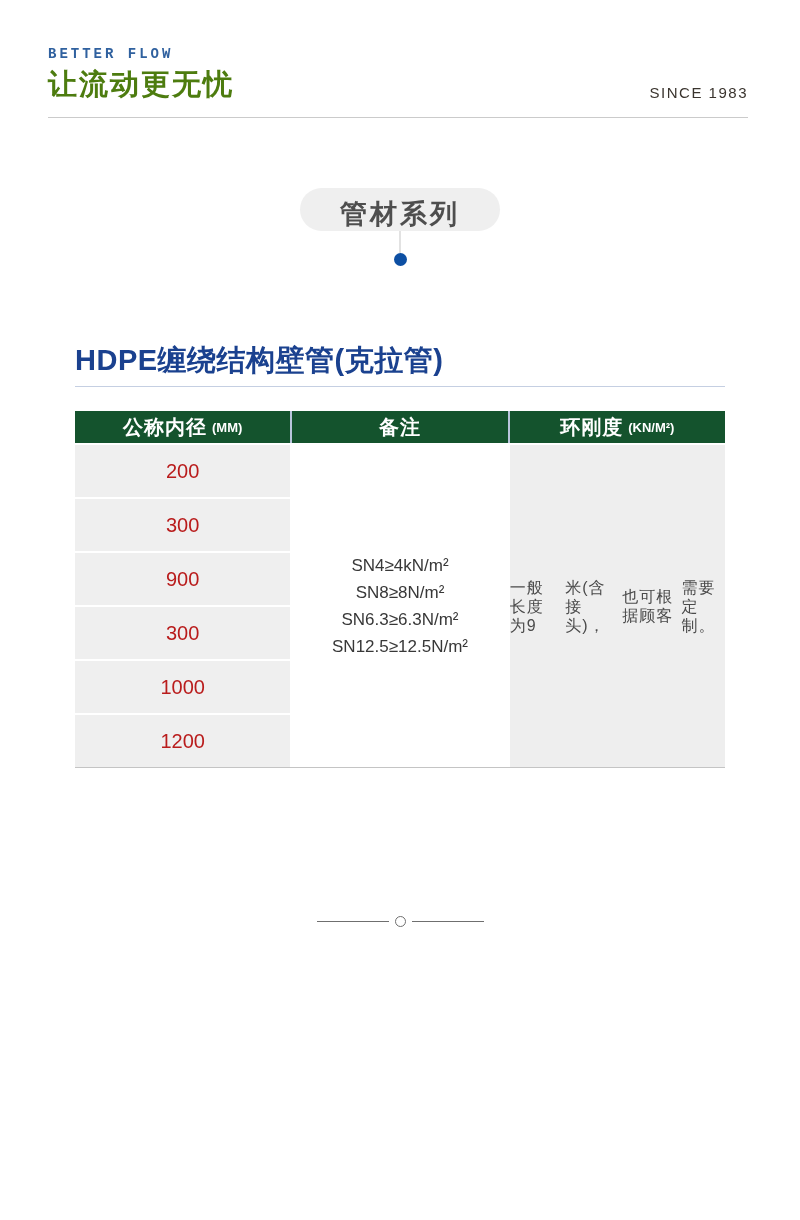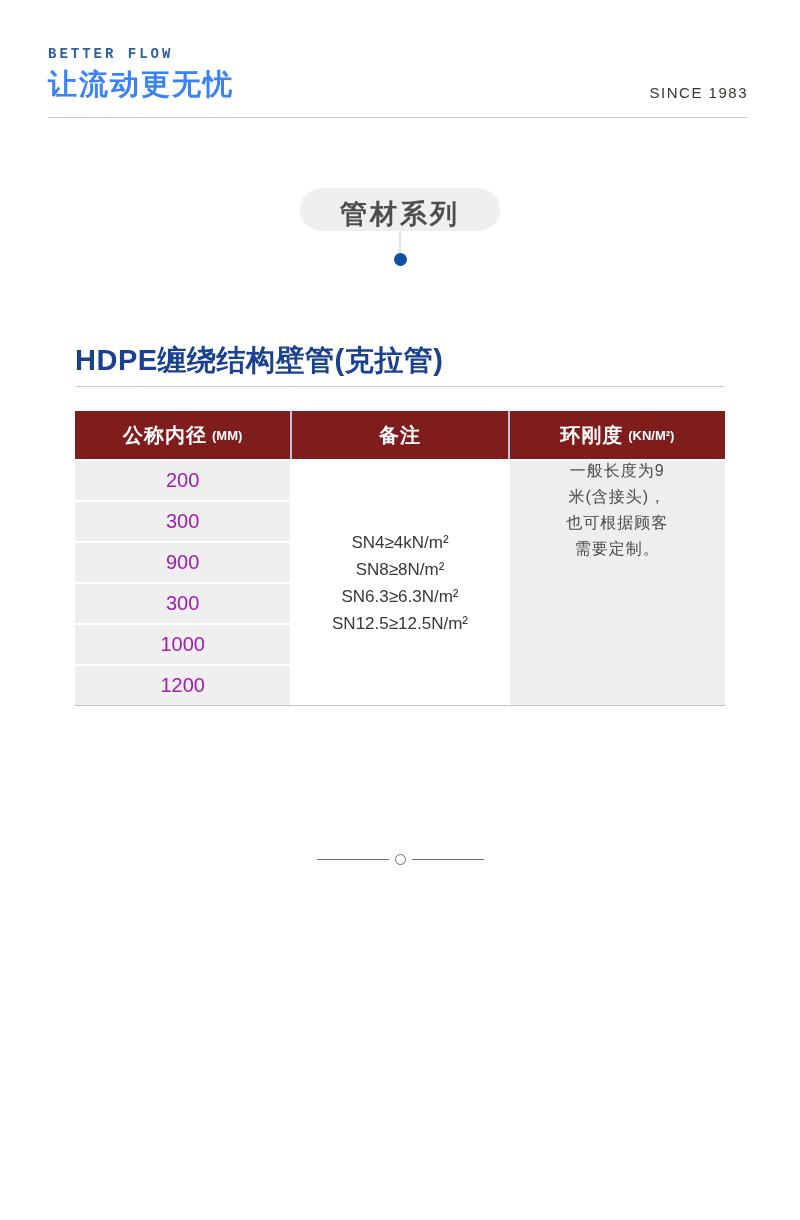--- a/index.html
+++ b/index.html
@@ -15,21 +15,21 @@
   .topbar {
     margin: 46px 52px 0 48px;
     display: flex; justify-content: space-between; align-items: flex-end;
   }
   .brand-en {
     font-size: 14px; font-weight: bold; color: #30619f;
     letter-spacing: 3px;
     font-family: Liberation Mono, monospace;
   }
   .brand-zh {
-    font-size: 29px; font-weight: bold; color: #3b82f6;
+    font-size: 29px; font-weight: bold; color: #4d7c0f;
     letter-spacing: 2px; margin-top: 3px;
   }
   .since {
     font-size: 15px; color: #3a342e; letter-spacing: 1.5px; padding-bottom: 4px;
   }
   .top-divider { margin: 12px 52px 0 48px; border-top: 1px solid #cbcbcb; }
 
   
   .title-block { text-align: center; margin-top: 38px; }
   .title-zh {
@@ -56,40 +56,40 @@
   .product-heading {
     margin-top: 78px; font-size: 29px; font-weight: bold; color: #1a418f;
     letter-spacing: 0.5px; line-height: 1.15;
   }
   .heading-rule { margin-top: 9px; border-top: 1px solid #c5cfe2; }
 
   
   .spec-table { margin-top: 24px; border-bottom: 1px solid #c4c4c4; }
   .thead { display: flex; gap: 2px; background: #b9c5dc; }
   .th {
-    flex: 1; height: 48px; background: #7f1d1d; color: #ffffff;
+    flex: 1; height: 32px; background: #14532d; color: #ffffff;
     display: flex; align-items: center; justify-content: center; gap: 5px;
   }
   .th-label { font-size: 20px; font-weight: bold; letter-spacing: 1px; }
   .th-unit { font-size: 13px; font-weight: bold; }
   .tbody { display: flex; gap: 2px; margin-top: 2px; }
   .col { flex: 1; }
   .col-dia { display: flex; flex-direction: column; gap: 2px; }
   .dia-row {
-    height: 39px; background: #efefef;
+    height: 52px; background: #efefef;
     display: flex; align-items: center; justify-content: center;
-    font-size: 20px; color: #a21caf;
+    font-size: 20px; color: #b91c1c;
   }
   .col-sn {
     background: #ffffff; display: flex; flex-direction: column;
     align-items: center; justify-content: center; gap: 9px;
   }
   .sn-line { font-size: 17px; color: #383838; line-height: 18px; }
   .col-remark {
-    background: #eeeeee; display: flex; flex-direction: column;
+    background: #eeeeee; display: flex; flex-direction: row;
     align-items: center; justify-content: flex-start; gap: 7px;
   }
   .remark-line { font-size: 16px; color: #4a4a4a; line-height: 19px; letter-spacing: 1px; }
 
   
   .end-divider {
     margin-top: 148px; display: flex; align-items: center; justify-content: center; gap: 6px;
   }
   .end-line { width: 72px; height: 0; border-top: 1px solid #6f6f6f; }
   .end-circle {

